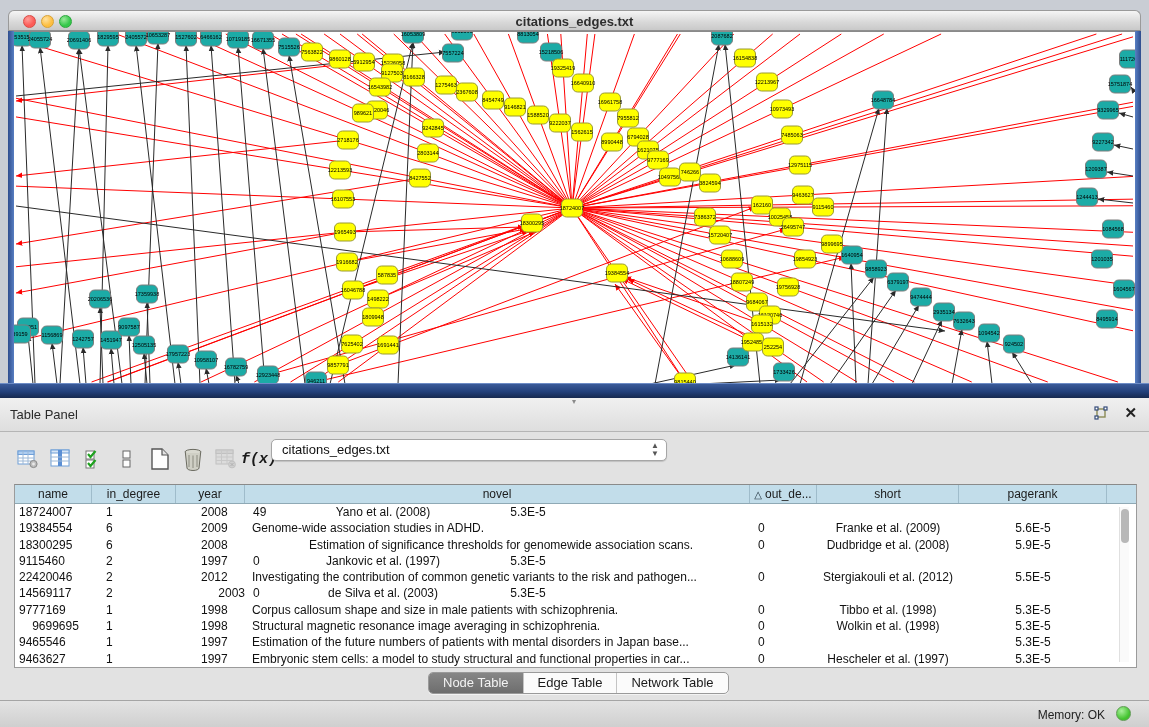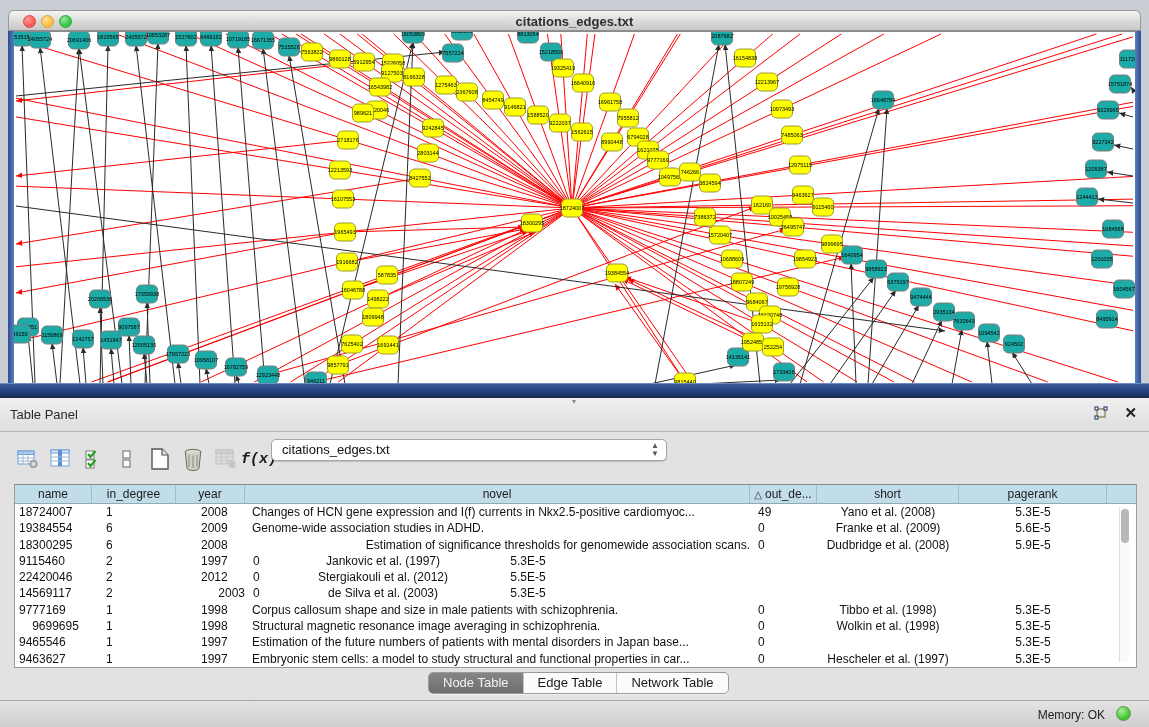--- a/index.html
+++ b/index.html
@@ -629,55 +629,55 @@
           <div class="th" style="width: 505px;">novel</div>
           <div class="th" style="width: 67px;"><span class="sort-tri">△</span>out_de...</div>
           <div class="th" style="width: 142px;">short</div>
           <div class="th" style="width: 148px;">pagerank</div>
         </div>
       <div id="tbody">
           <div class="trow">
             <div class="td" style="width: 77px; text-align: left; padding-left: 4px;">18724007</div>
             <div class="td" style="width: 84px; text-align: left; padding-left: 14px;">1</div>
             <div class="td" style="width: 69px; text-align: left; padding-left: 25px;">2008</div>
-            <div class="td" style="width: 505px; text-align: left; padding-left: 7px;">Changes of HCN gene expression and I(f) currents in Nkx2.5-positive cardiomyoc...</div>
             <div class="td" style="width: 67px; text-align: left; padding-left: 8px;">49</div>
             <div class="td" style="width: 142px; text-align: center; padding-left: 0px;">Yano et al. (2008)</div>
             <div class="td" style="width: 148px; text-align: center; padding-left: 0px;">5.3E-5</div>
           </div>
           <div class="trow">
             <div class="td" style="width: 77px; text-align: left; padding-left: 4px;">19384554</div>
             <div class="td" style="width: 84px; text-align: left; padding-left: 14px;">6</div>
             <div class="td" style="width: 69px; text-align: left; padding-left: 25px;">2009</div>
             <div class="td" style="width: 505px; text-align: left; padding-left: 7px;">Genome-wide association studies in ADHD.</div>
             <div class="td" style="width: 67px; text-align: left; padding-left: 8px;">0</div>
             <div class="td" style="width: 142px; text-align: center; padding-left: 0px;">Franke et al. (2009)</div>
             <div class="td" style="width: 148px; text-align: center; padding-left: 0px;">5.6E-5</div>
           </div>
           <div class="trow">
             <div class="td" style="width: 77px; text-align: left; padding-left: 4px;">18300295</div>
             <div class="td" style="width: 84px; text-align: left; padding-left: 14px;">6</div>
             <div class="td" style="width: 69px; text-align: left; padding-left: 25px;">2008</div>
-            <div class="td" style="width: 505px; text-align: right; padding-left: 7px;">Estimation of significance thresholds for genomewide association scans.</div>
+            <div class="td" style="width: 505px; text-align: center; padding-left: 7px;">Estimation of significance thresholds for genomewide association scans.</div>
             <div class="td" style="width: 67px; text-align: left; padding-left: 8px;">0</div>
             <div class="td" style="width: 142px; text-align: center; padding-left: 0px;">Dudbridge et al. (2008)</div>
             <div class="td" style="width: 148px; text-align: center; padding-left: 0px;">5.9E-5</div>
           </div>
           <div class="trow">
             <div class="td" style="width: 77px; text-align: left; padding-left: 4px;">9115460</div>
             <div class="td" style="width: 84px; text-align: left; padding-left: 14px;">2</div>
             <div class="td" style="width: 69px; text-align: left; padding-left: 25px;">1997</div>
             <div class="td" style="width: 67px; text-align: left; padding-left: 8px;">0</div>
             <div class="td" style="width: 142px; text-align: center; padding-left: 0px;">Jankovic et al. (1997)</div>
             <div class="td" style="width: 148px; text-align: center; padding-left: 0px;">5.3E-5</div>
           </div>
           <div class="trow">
             <div class="td" style="width: 77px; text-align: left; padding-left: 4px;">22420046</div>
             <div class="td" style="width: 84px; text-align: left; padding-left: 14px;">2</div>
             <div class="td" style="width: 69px; text-align: left; padding-left: 25px;">2012</div>
+            <div class="td" style="width: 505px; text-align: left; padding-left: 7px;">Investigating the contribution of common genetic variants to the risk and pathogen...</div>
             <div class="td" style="width: 67px; text-align: left; padding-left: 8px;">0</div>
             <div class="td" style="width: 142px; text-align: center; padding-left: 0px;">Stergiakouli et al. (2012)</div>
             <div class="td" style="width: 148px; text-align: center; padding-left: 0px;">5.5E-5</div>
           </div>
           <div class="trow">
             <div class="td" style="width: 77px; text-align: left; padding-left: 4px;">14569117</div>
             <div class="td" style="width: 84px; text-align: left; padding-left: 14px;">2</div>
             <div class="td" style="width: 69px; text-align: right; padding-left: 25px;">2003</div>
             <div class="td" style="width: 67px; text-align: left; padding-left: 8px;">0</div>
             <div class="td" style="width: 142px; text-align: center; padding-left: 0px;">de Silva et al. (2003)</div>

